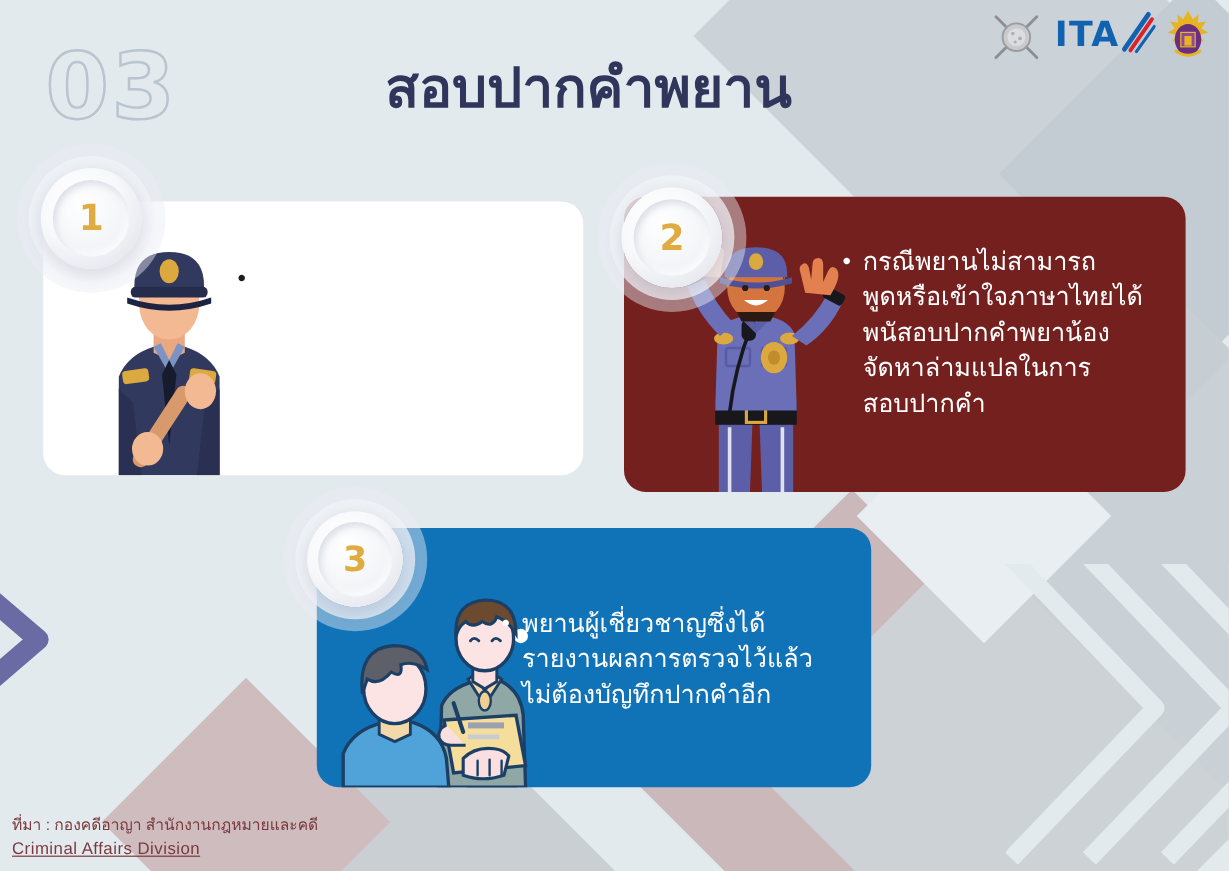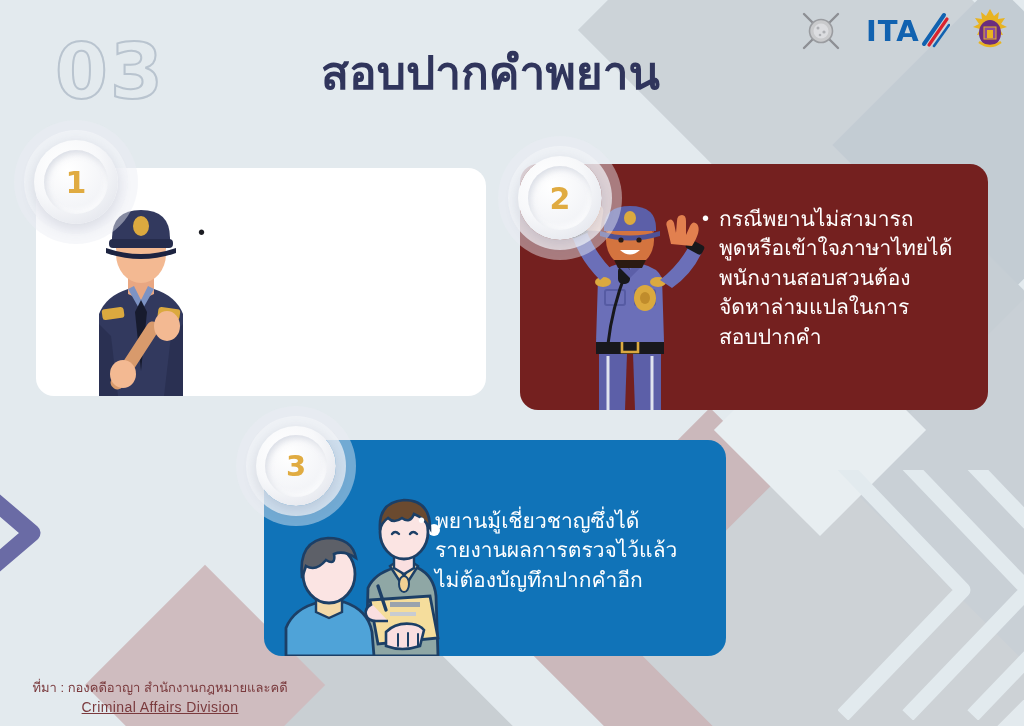--- a/index.html
+++ b/index.html
@@ -32,33 +32,33 @@
   
   .chev-right{position:absolute;left:838px;top:470px;width:260px;height:250px;}
 
   
   .num03{
     position:absolute;left:38px;top:34px;
     font-size:76px;font-weight:bold;letter-spacing:2px;
     color:transparent;
     -webkit-text-stroke:2px #b9c4cf;
     font-family:"DejaVu Sans",sans-serif;
-    z-index:3;line-height:1;margin-left:17px;
+    z-index:3;line-height:1;
   }
   .title{
     position:absolute;left:0;right:16px;top:48px;
     text-align:center;
     font-size:46px;font-weight:bold;
     color:#30355c;
     font-family:"Liberation Sans","DejaVu Sans",sans-serif;
     z-index:3;
     padding-right:27px;
     line-height:1.1;
   }
-  .logos{position:absolute;right:16px;top:8px;display:flex;align-items:center;gap:22px;z-index:4;}
+  .logos{position:absolute;right:16px;top:8px;display:flex;align-items:flex-start;gap:9px;z-index:4;}
 
   
   .card{position:absolute;border-radius:18px;z-index:2;display:flex;align-items:center;}
   .card1{left:36px;top:168px;width:450px;height:228px;background:#ffffff;}
   .card2{left:520px;top:164px;width:468px;height:246px;background:#74201f;}
   .card3{left:264px;top:440px;width:462px;height:216px;background:#1073b8;}
 
   .badge{
     position:absolute;z-index:6;border-radius:50%;
     background:radial-gradient(circle at 36% 32%, #ffffff 0%, #f7f8fa 45%, #e7e9ef 78%, #dfe2ea 100%);
@@ -93,21 +93,21 @@
 
   
   .ill{position:absolute;z-index:4;}
   .ill1{left:66px;top:196px;width:150px;height:200px;}
   .ill2{left:542px;top:198px;width:176px;height:212px;}
   .ill3{left:282px;top:492px;width:176px;height:164px;}
 
   
   .footer{
     position:absolute;left:10px;bottom:8px;z-index:7;
-    color:#7a3a3d;text-align:center;width:300px;
+    color:#7a3a3d;text-align:left;width:300px;
     font-family:"Liberation Sans","DejaVu Sans",sans-serif;
     margin-top:38px;
   }
   .footer .l1{font-size:13px;line-height:1.5;}
   .footer .l2{font-size:14px;line-height:1.5;letter-spacing:.4px;text-decoration:underline;}
 </style>
 </head>
 <body>
 
 <div id="slide">
@@ -281,21 +281,21 @@
 
   <div class="badge badge2">
     <div class="badge-inner">2</div>
   </div>
 
   <div class="c2-text">
     <div class="bullet-wrap">
       <span class="bullet-dot">•</span>
       <span class="body-text">กรณีพยานไม่สามารถ
 พูดหรือเข้าใจภาษาไทยได้
-พนักงานสอบสวนต้อง
+พนัสอบปากคำพยาน้อง
 จัดหาล่ามแปลในการ
 สอบปากคำ</span>
     </div>
   </div>
 
   <div class="card card3"></div>
 
   <div class="ill ill3">
     <svg width="176" height="164" viewBox="0 0 176 164">
       <circle cx="152" cy="38" r="6" fill="#ffffff"></circle>
@@ -334,21 +334,21 @@
     </svg>
   </div>
 
   <div class="badge badge3">
     <div class="badge-inner">3</div>
   </div>
 
   <div class="c3-text">
     <div class="bullet-wrap">
       <span class="bullet-dot">•</span>
-      <span class="body-text">พยานมู้เชี่ยวชาญซึ่งได้
+      <span class="body-text">พยานผู้เชี่ยวชาญซึ่งได้
 รายงานผลการตรวจไว้แล้ว
 ไม่ต้องบัญทึกปากคำอีก</span>
     </div>
   </div>
 
   <div class="footer">
     <div class="l1">ที่มา : กองคดีอาญา สำนักงานกฎหมายและคดี</div>
     <div class="l2">Criminal Affairs Division</div>
   </div>
 

